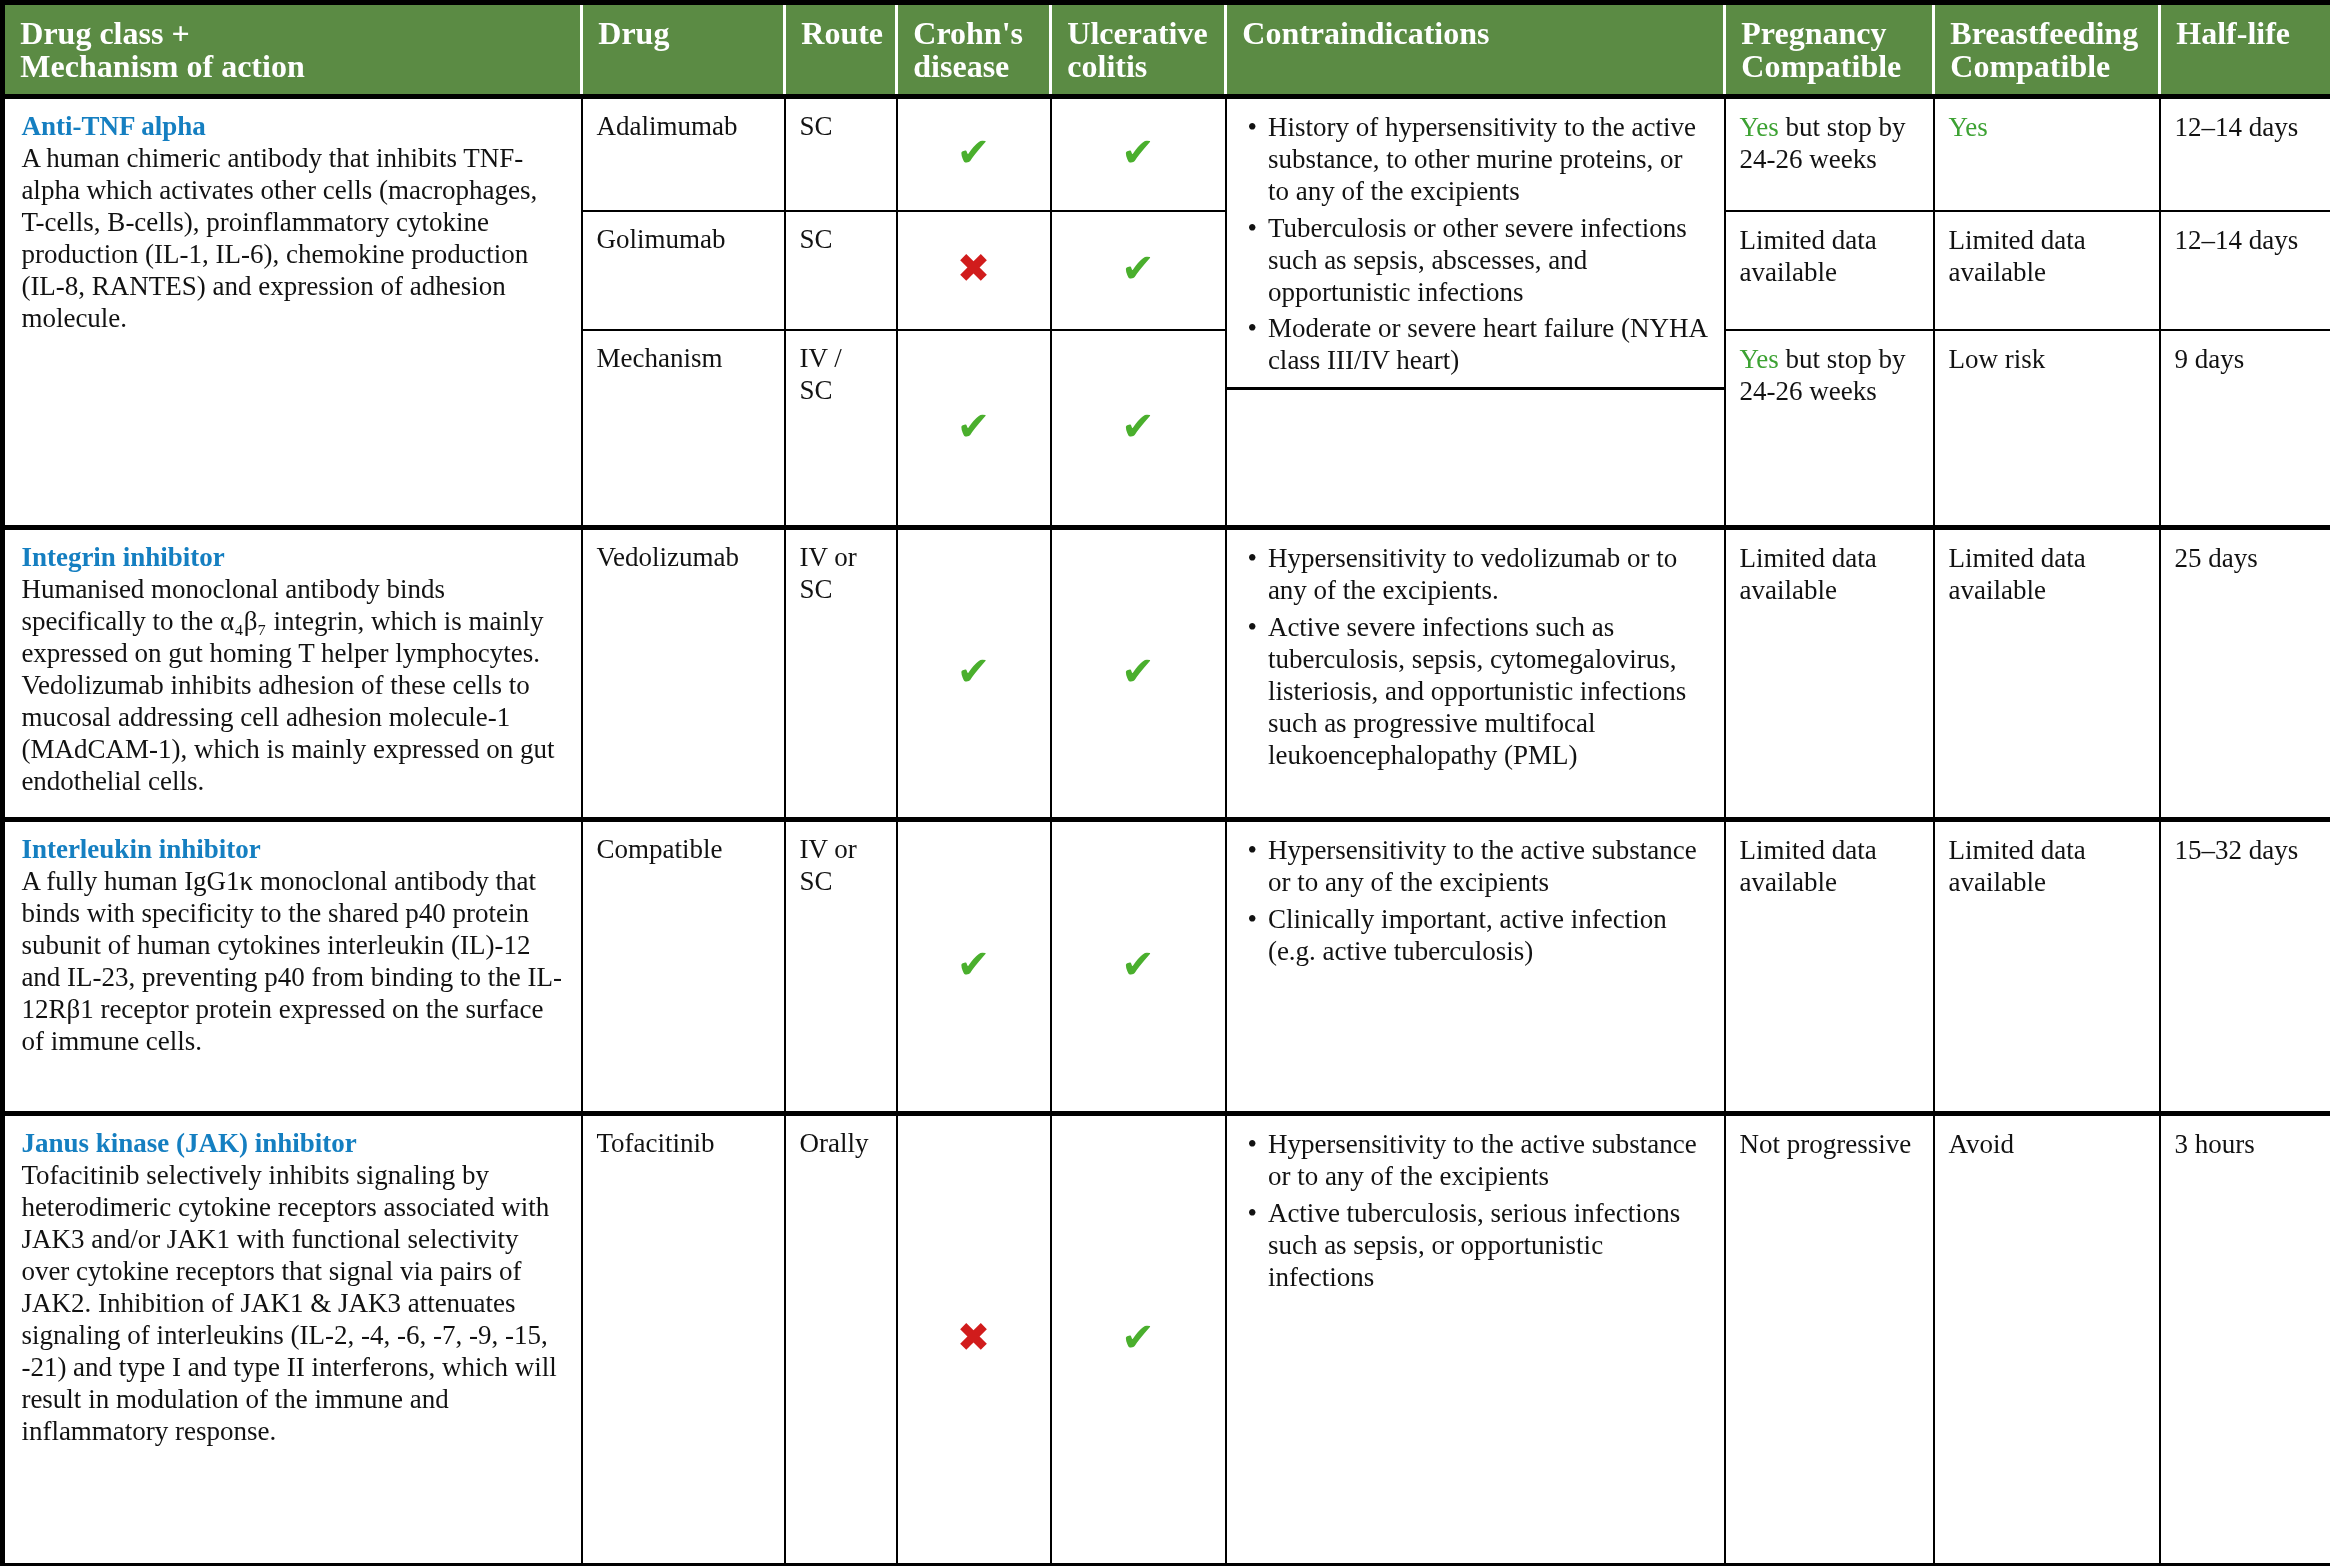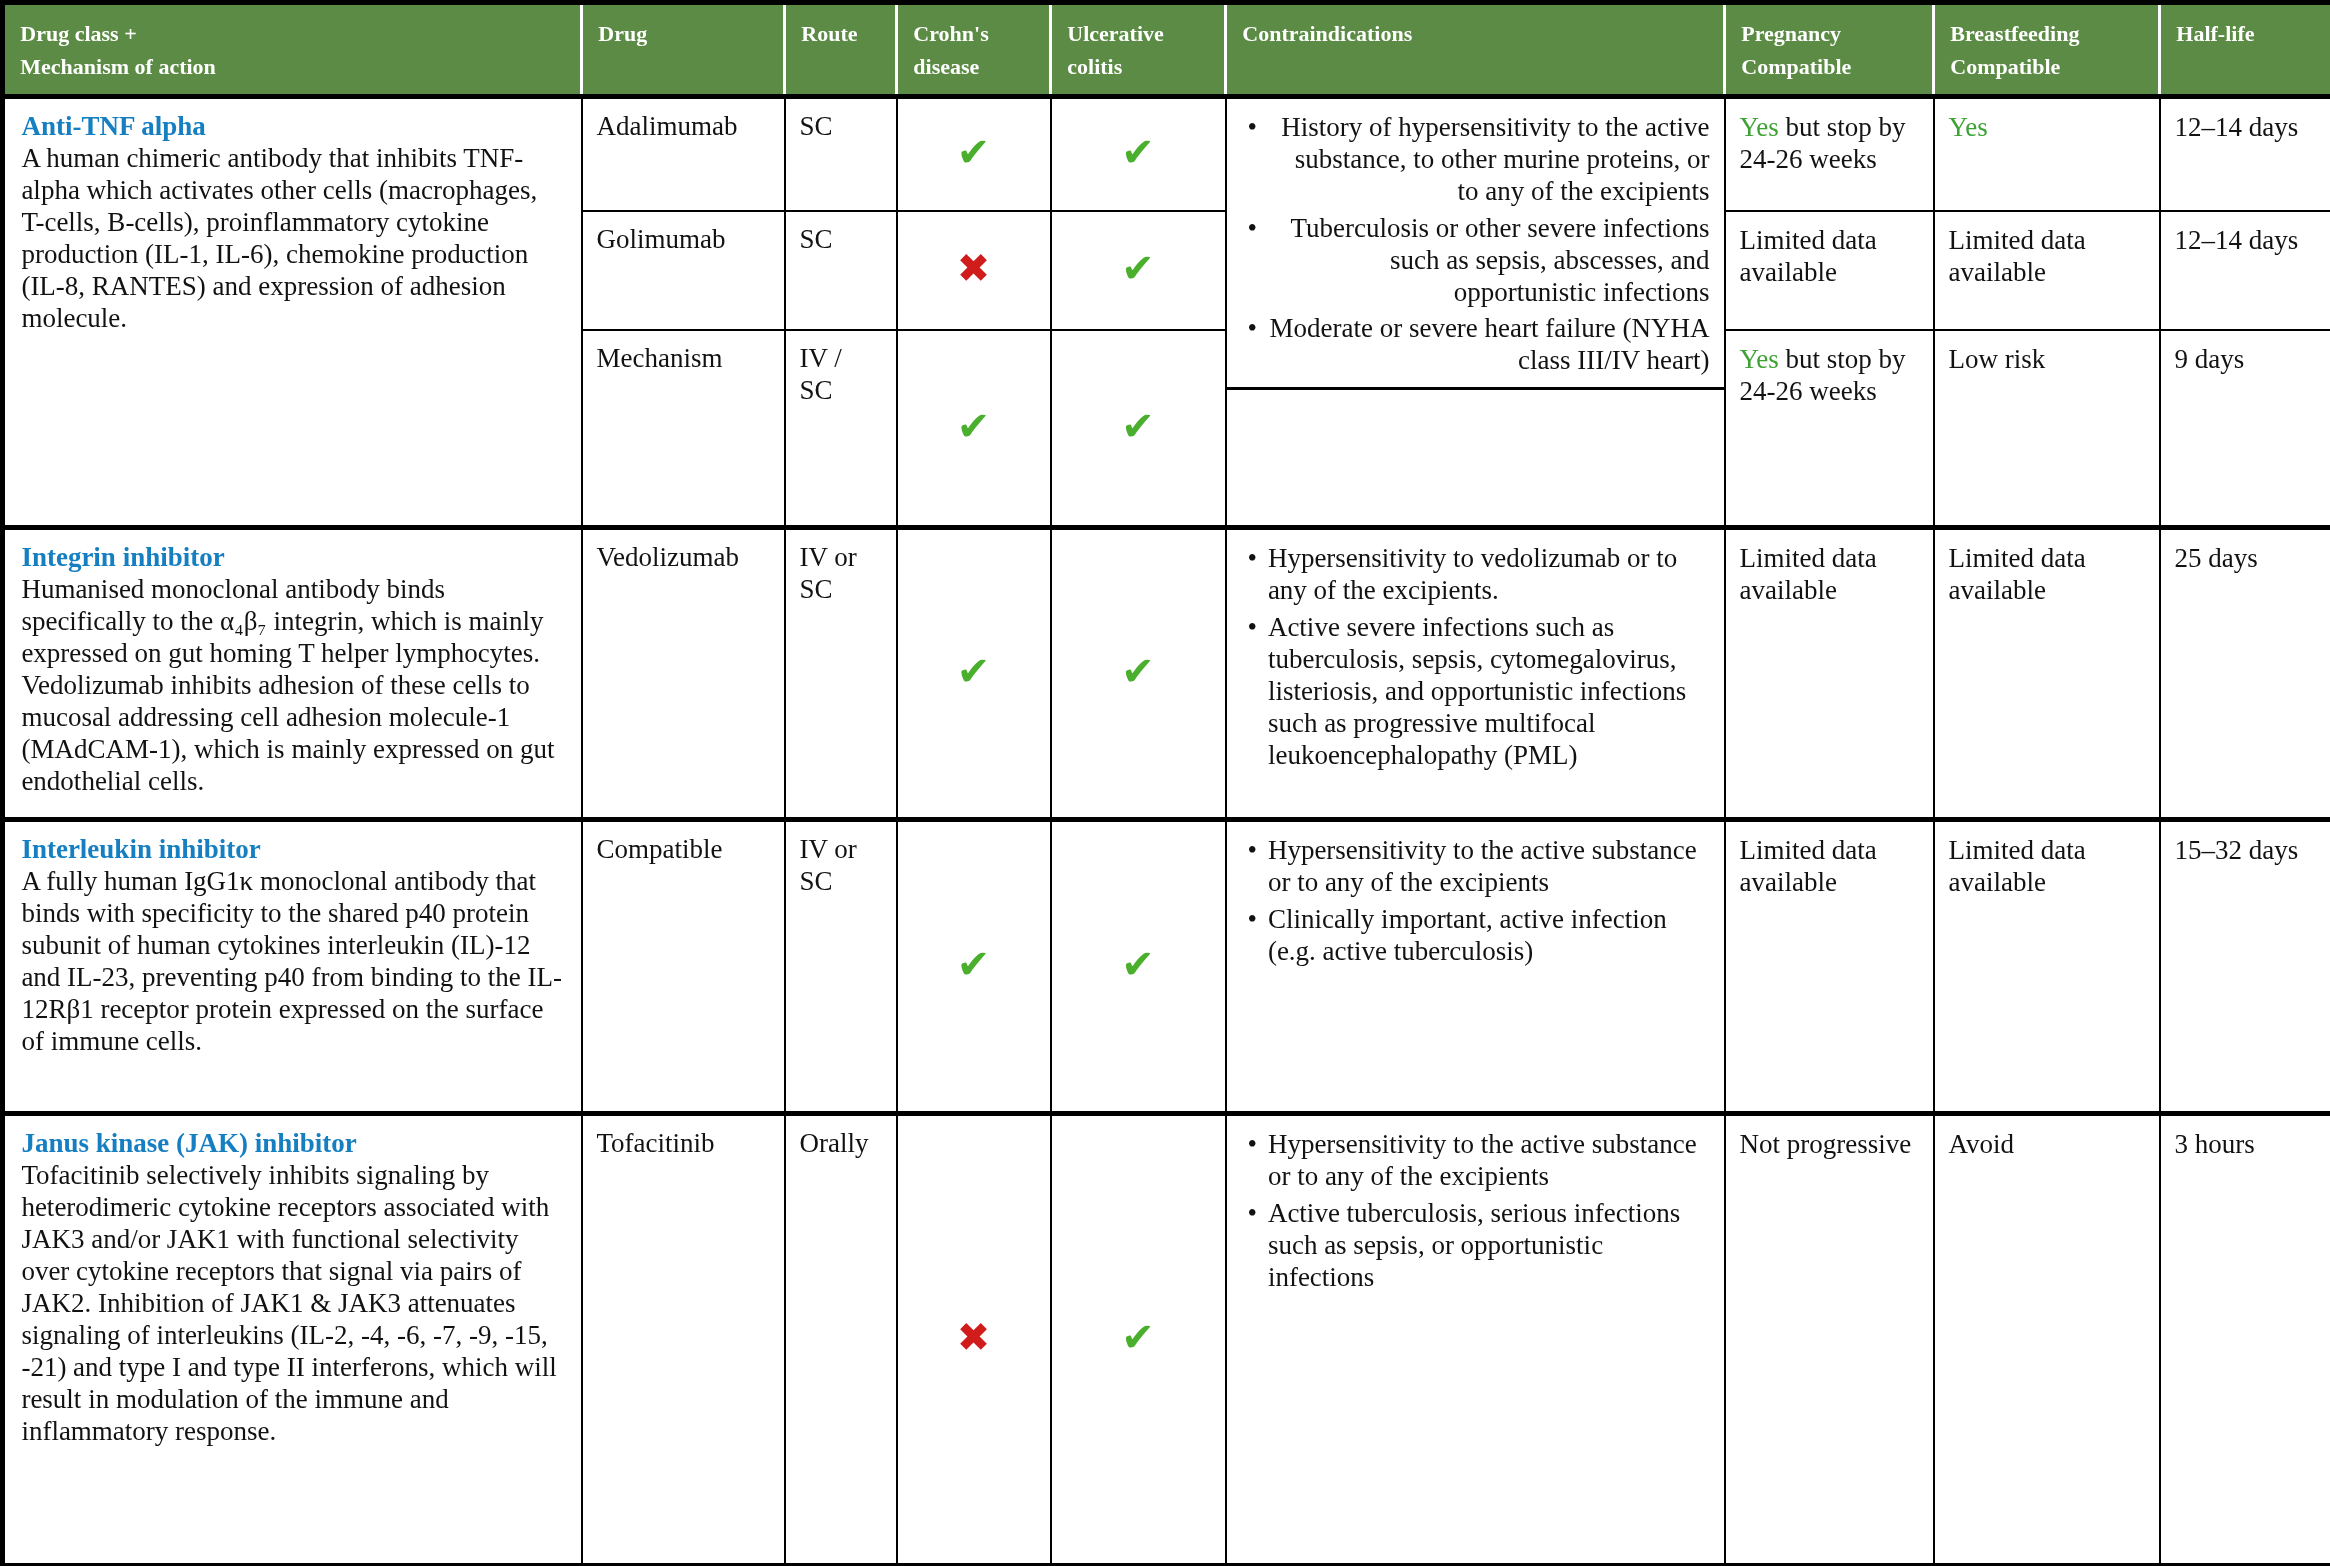--- a/index.html
+++ b/index.html
@@ -5,40 +5,40 @@
   :root{
     --header-green:#5b8b44; --accent-blue:#157fc1; --check-green:#4aaf2d;
     --cross-red:#d11c1c; --yes-green:#3da233; --line:#000000; --text:#121212;
   }
   html,body{margin:0;padding:0;background:#ffffff;}
   body{width:2330px;height:1567px;font-family:"Liberation Serif","DejaVu Serif",serif;color:var(--text);}
   table{border-collapse:collapse;table-layout:fixed;width:2329px;height:1558px;border:5.9px solid var(--line);}
   col.c-class{width:579px;} col.c-drug{width:203px;} col.c-route{width:112px;}
   col.c-crohns{width:154px;} col.c-uc{width:175px;} col.c-contra{width:499px;}
   col.c-preg{width:209px;} col.c-bf{width:226px;} col.c-hl{width:174px;}
-  th{background:var(--header-green);color:#ffffff;font-size:22px;line-height:33px;font-weight:bold;
+  th{background:var(--header-green);color:#ffffff;font-size:32px;line-height:33px;font-weight:bold;
      text-align:left;vertical-align:top;padding:11.7px 15.3px;border-left:3.5px solid #ffffff;
      border-bottom:5.3px solid var(--line);white-space:pre-line;}
   th:first-child{border-left:none;}
   td{border:2.9px solid var(--line);vertical-align:top;font-size:27px;line-height:32px;padding:11.7px 14px;}
   tr.block-start td{border-top:5.9px solid var(--line);}
   .class-cell{padding:10.6px 16.4px;}
   .class-title{color:var(--accent-blue);font-weight:bold;font-family:Liberation Serif, serif;}
   .drug-cell,.route-cell{padding:10.6px 14px;}
   .mark-cell{text-align:center;vertical-align:middle;padding:0;}
   .mark{font-family:"DejaVu Sans","Liberation Sans",sans-serif;font-size:40px;font-weight:bold;}
   .mark.yes{color:var(--check-green);}
   .mark.no{color:var(--cross-red);}
   .hl{color:var(--yes-green);font-weight:normal;}
   ul.contra{margin:0;padding:0;list-style:none;}
   ul.contra li{position:relative;padding-left:25px;margin:0 0 4.7px 0;}
   ul.contra li::before{content:"\2022";position:absolute;left:4.7px;}
   td.contra-split{padding:0;}
   .contra-wrap{display:flex;flex-direction:column;height:426px;}
-  .contra-main{height:291px;box-sizing:border-box;border-bottom:3.5px solid var(--line);padding:11.7px 14px 11.7px 16.4px;text-align:right;}
+  .contra-main{height:291px;box-sizing:border-box;border-bottom:3.5px solid var(--line);padding:11.7px 14px 11.7px 16.4px;}
   .contra-empty{flex:1;}
   .contra-pad{padding:11.7px 14px 11.7px 16.4px;}
 </style>
 </head>
 <body>
 
 <table>
   <colgroup>
     <col class="c-class">
       <col class="c-drug">

